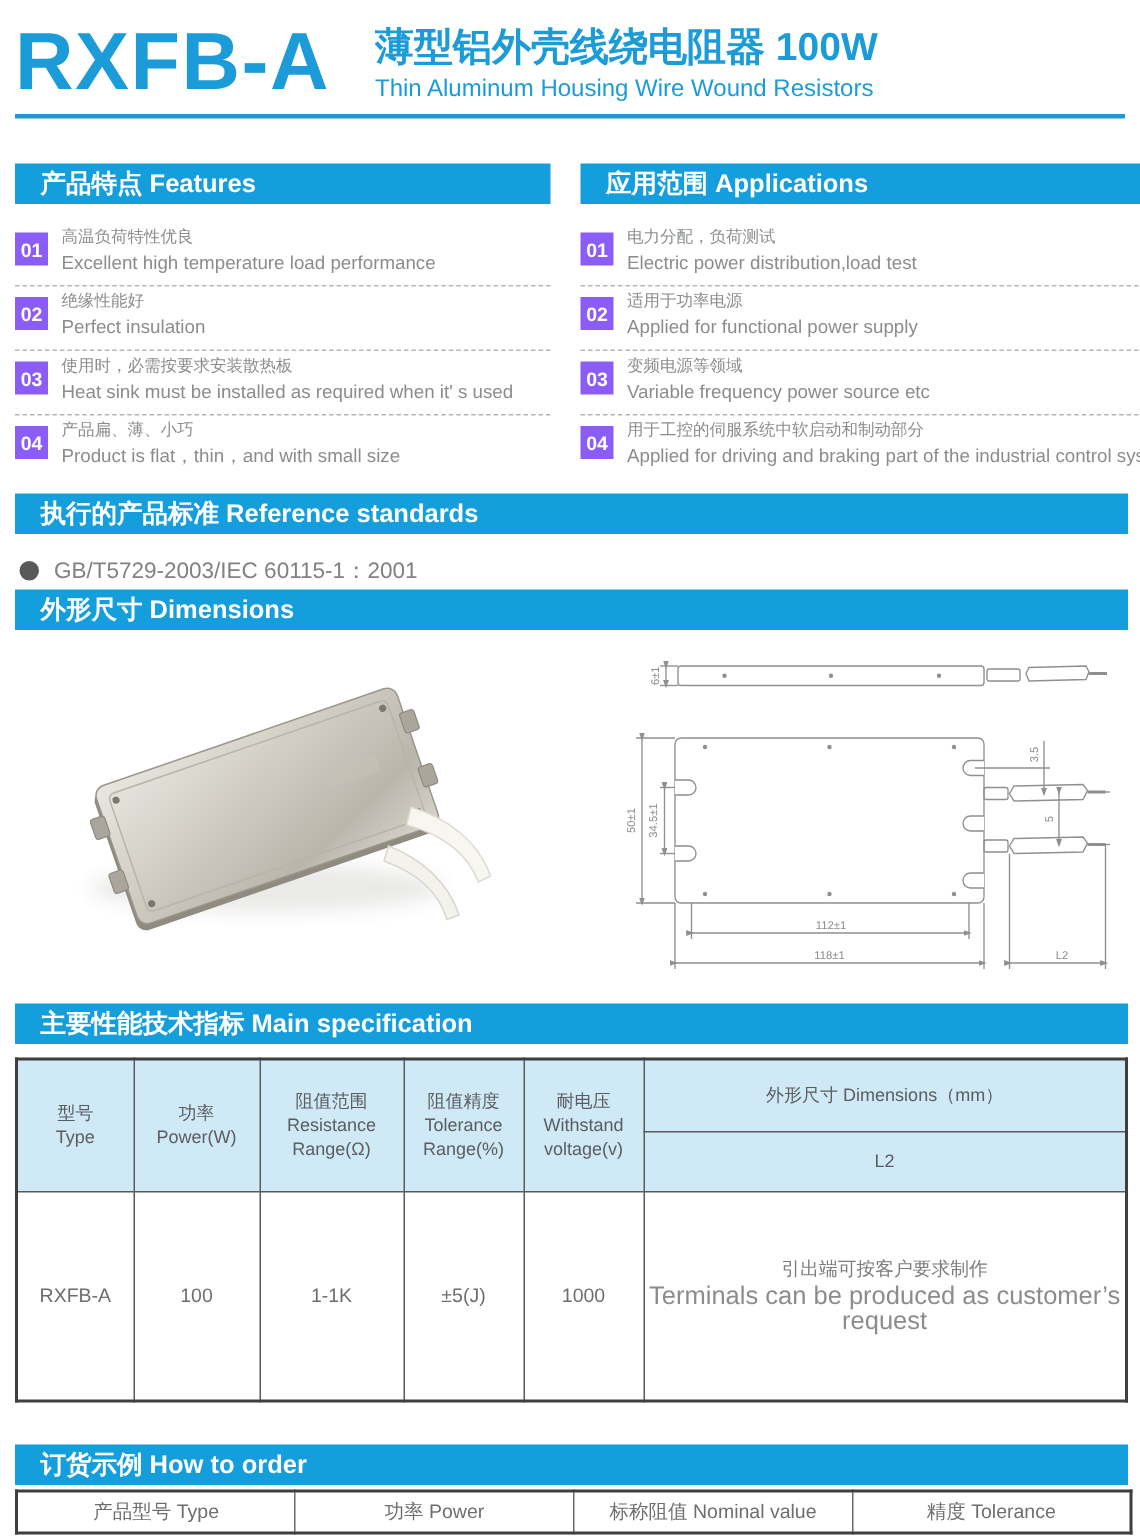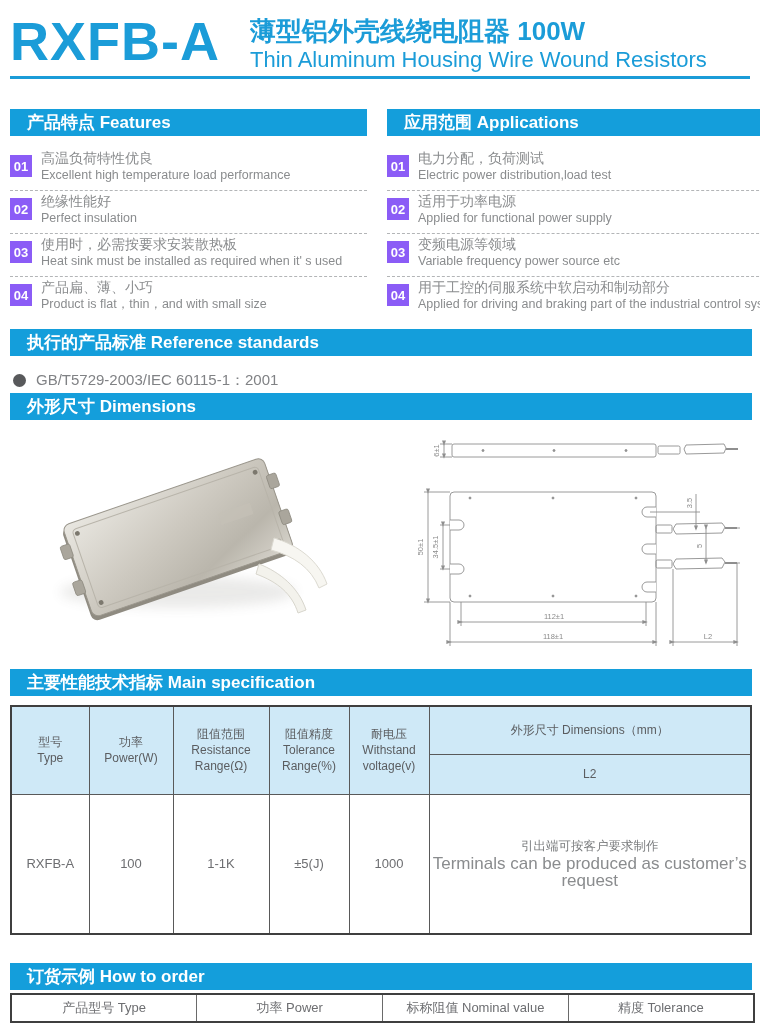--- a/index.html
+++ b/index.html
@@ -5,39 +5,39 @@
   * { margin:0; padding:0; box-sizing:border-box; }
   html,body { background:#ffffff; }
   body { width:760px; height:1024px; font-family:"Liberation Sans","DejaVu Sans",sans-serif; overflow:hidden; }
   .page { position:relative; width:760px; height:1024px; background:#fff; }
 
   
   .hdr { display:flex; align-items:flex-start; padding:12px 10px 0 10px; }
   .model { font-size:54px; font-weight:bold; color:#1b9cd8; line-height:58px; letter-spacing:1px; }
   .titles { margin-left:30px; margin-top:4px; }
   .t-cn { font-size:26px; font-weight:bold; color:#1b9cd8; line-height:30px; }
-  .t-en { font-size:22px; color:#1b9cd8; line-height:25px; margin-top:1px;text-align:center; }
+  .t-en { font-size:16px; color:#1b9cd8; line-height:25px; margin-top:1px; }
   .rule { height:3px; background:#1b9cd8; margin:4px 10px 0 10px; }
 
   
   .bar { background:#149edb; color:#fff; font-size:17px; font-weight:bold;
          height:27px; line-height:27px; padding-left:17px; }
   .bar-full { margin:10px 8px 0 10px; }
 
   
   .cols { display:flex; margin:30px 8px 0 10px; }
   .col-l { width:357px; margin-right:20px; flex:none; }
   .col-r { flex:1; }
   .items { margin-top:12px; }
   .item { display:flex; align-items:flex-start; padding:3px 0 6px 0; border-bottom:1px dashed #b3b5b7; }
   .item.last { border-bottom:none; }
   .numbox { width:22px; height:22px; background:#8b5cf6; color:#fff; font-size:13px; font-weight:bold;
             display:flex; align-items:center; justify-content:center; margin-top:4px; flex:none; }
   .itxt { margin-left:9px; min-width:0; }
-  .cn { font-size:14px; color:#8a8c8e; line-height:15px; }
+  .cn { font-size:11px; color:#8a8c8e; line-height:15px; }
   .en { font-size:12.5px; color:#8a8c8e; line-height:17px; margin-top:1px; white-space:nowrap; }
 
   
   .bullet { display:flex; align-items:center; margin:15px 0 0 13px; }
   .bullet .dot { width:13px; height:13px; border-radius:50%; background:#58595b; margin-right:10px; flex:none; }
   .bullet .btxt { font-size:15px; color:#808285; }
 
   
   .draw-zone { position:relative; height:235px; margin-top:8px; }
   .photo-svg { position:absolute; left:28px; top:4px; }

